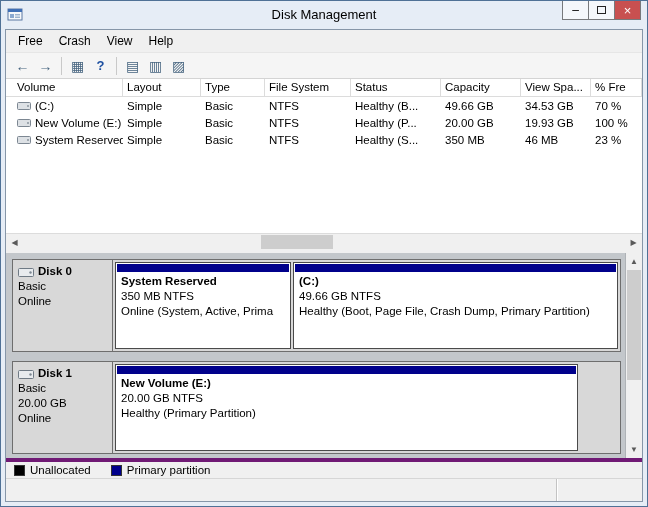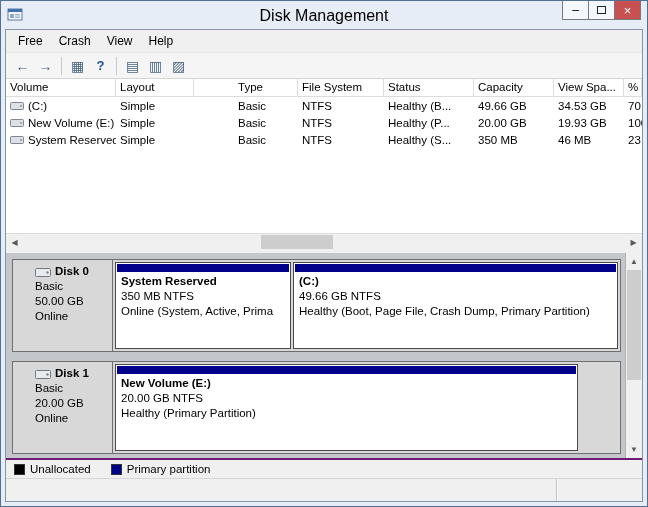--- a/index.html
+++ b/index.html
@@ -3,21 +3,21 @@
 <meta charset="utf-8">
 <style>
   * { box-sizing: border-box; margin: 0; padding: 0; }
   html, body { width: 648px; height: 507px; overflow: hidden; }
   body { font-family: "Liberation Sans", sans-serif; font-size: 12px; color: #000; }
 
   .window { width: 648px; height: 507px; border: 1px solid #4f7196; background: #e6edf6; display: flex; flex-direction: column; }
 
   
   .titlebar { height: 28px; position: relative; display: flex; align-items: center; padding: 0 2px 0 6px; flex: none; }
-  .title { position: absolute; left: 0; right: 0; top: 6px; text-align: center; font-size: 16px; }
+  .title { position: absolute; left: 0; right: 0; top: 6px; text-align: center; font-size: 13px; }
   .app-icon { width: 16px; height: 16px; z-index: 2; }
   .win-buttons { margin-left: auto; display: flex; align-self: flex-start; z-index: 3; margin-right: 4px; }
   .win-btn { width: 27px; height: 19px; border: 1px solid #77797c; border-top: none; background: #f4f7fb; display: flex; align-items: center; justify-content: center; font-size: 12px; line-height: 1; margin-left: -1px; cursor: default; }
   .win-btn.close { color: #fff; font-size: 13px; }
   .max-glyph { width: 9px; height: 8px; border: 1px solid #222; background: transparent; }
 
   
   .client { margin: 0 4px 4px 4px; border: 1px solid #8696a8; background: #ffffff; display: flex; flex-direction: column; height: 473px; }
 
   .menubar { height: 22px; background: #f0f0f0; display: flex; align-items: center; padding-left: 4px; flex: none; }
@@ -26,55 +26,55 @@
   .tb-btn { width: 23px; height: 22px; display: flex; align-items: center; justify-content: center; font-size: 14px; color: #46647f; }
   .tb-btn.glyph-help { color: #1c4fa0; font-weight: bold; font-size: 13px; }
   .tb-sep { width: 1px; height: 18px; background: #c9c9c9; margin: 0 4px; }
 
   
   .listview { height: 154px; background: #fff; overflow: hidden; flex: none; }
   .lv-header { display: flex; height: 18px; border-bottom: 1px solid #dcdcdc; }
   .lv-h { border-right: 1px solid #dcdcdc; padding: 2px 4px; font-size: 11.5px; white-space: nowrap; overflow: hidden; }
   .lv-row { display: flex; height: 17px; align-items: center; font-size: 11.5px; }
   .lv-c { padding: 0 4px; white-space: nowrap; overflow: hidden; display: flex; align-items: center; gap: 4px; }
-  .c0 { width: 110px; } .c1 { width: 78px; } .c2 { width: 64px; margin-left: 40px; } .c3 { width: 86px; }
+  .c0 { width: 110px; margin-left: 7px; } .c1 { width: 78px; } .c2 { width: 64px; } .c3 { width: 86px; }
   .c4 { width: 90px; } .c5 { width: 80px; } .c6 { width: 70px; } .c7 { flex: 1; }
   .drive-ico { flex: none; }
 
   
   .hscroll { height: 17px; background: #f0f0f0; border-top: 1px solid #dcdcdc; position: relative; flex: none; }
   .h-arrow { position: absolute; top: 0; width: 17px; height: 16px; display: flex; align-items: center; justify-content: center; font-size: 8px; color: #5a5a5a; }
   .h-arrow.left { left: 0; } .h-arrow.right { right: 0; }
   .h-thumb { position: absolute; top: 1px; left: 255px; width: 72px; height: 14px; background: #cdcdcd; }
 
   .splitter { height: 3px; background: #f0f0f0; flex: none; }
 
   
   .graphical { height: 205px; background: #c3c7cb; display: flex; flex: none; }
   .disk-area { flex: 1; padding: 6px 4px 0 6px; overflow: hidden; }
   .disk-row { height: 93px; border: 1px solid #6e6e6e; background: #d8d8d8; display: flex; margin-bottom: 9px; }
-  .disk-info { width: 100px; flex: none; border-right: 1px solid #6e6e6e; padding: 4px 22px; font-size: 11.5px; line-height: 15px; }
+  .disk-info { width: 100px; flex: none; border-right: 1px solid #6e6e6e; padding: 4px 5px; font-size: 11.5px; line-height: 15px; }
   .disk-title { font-weight: bold; display: flex; align-items: center; gap: 4px; }
   .partitions { flex: 1; display: flex; padding: 2px; gap: 2px; }
   .partition { border: 1px solid #4a4a4a; background: #fff; display: flex; flex-direction: column; overflow: hidden; }
   .p-sr { width: 176px; flex: none; }
   .p-c { flex: 1; }
   .p-nv { width: 92%; flex: none; }
   .pband { height: 8px; margin: 1px 1px 0 1px; }
   .ptext { padding: 2px 5px; font-size: 11.5px; line-height: 15px; white-space: nowrap; overflow: hidden; }
   .ptitle { font-weight: bold; }
 
   
   .vscroll { width: 17px; background: #f0f0f0; border-left: 1px solid #aeb2b6; position: relative; flex: none; }
   .v-arrow { position: absolute; left: 0; width: 16px; height: 17px; display: flex; align-items: center; justify-content: center; font-size: 8px; color: #5a5a5a; }
   .v-arrow.up { top: 0; } .v-arrow.down { bottom: 0; }
   .v-thumb { position: absolute; left: 1px; top: 17px; width: 14px; height: 110px; background: #cdcdcd; }
 
   
-  .legend { height: 20px; background: #f0f0f0; border-top: 2px solid #701a75; display: flex; align-items: center; gap: 20px; padding-left: 8px; font-size: 11.5px; flex: none; }
+  .legend { height: 20px; background: #f0f0f0; border-top: 4px solid #701a75; display: flex; align-items: center; gap: 20px; padding-left: 8px; font-size: 11.5px; flex: none; }
   .legend-item { display: flex; align-items: center; gap: 5px; }
   .swatch { width: 11px; height: 11px; border: 1px solid #333; }
 
   
   .statusbar { flex: 1; background: #f0f0f0; border-top: 1px solid #d6d6d6; display: flex; align-items: stretch; }
   .status-right { margin-left: auto; width: 86px; border-left: 1px solid #c3c3c3; box-shadow: inset 1px 0 0 #fff; }
 </style>
 </head>
 <body>
 
@@ -201,21 +201,20 @@
         <div class="disk-row">
           <div class="disk-info">
             <div class="disk-title">
               <svg width="16" height="12" viewBox="0 0 16 12">
                   <rect x="0.5" y="2.5" width="15" height="8" rx="1" fill="#e8ebee" stroke="#6f7a85"></rect>
                   <circle cx="12.5" cy="6.5" r="1.2" fill="#7c8792"></circle>
                 </svg>
               <span>Disk 0</span>
             </div>
             <div>Basic</div>
-            <div>50.00 GB</div>
             <div>Online</div>
           </div>
           <div class="partitions">
             <div class="partition p-sr">
               <div class="pband" style="background-color: rgb(0, 0, 139);"></div>
               <div class="ptext">
                 <div class="ptitle">System Reserved</div>
                 <div>350 MB NTFS</div>
                 <div>Online (System, Active, Prima</div>
               </div>

